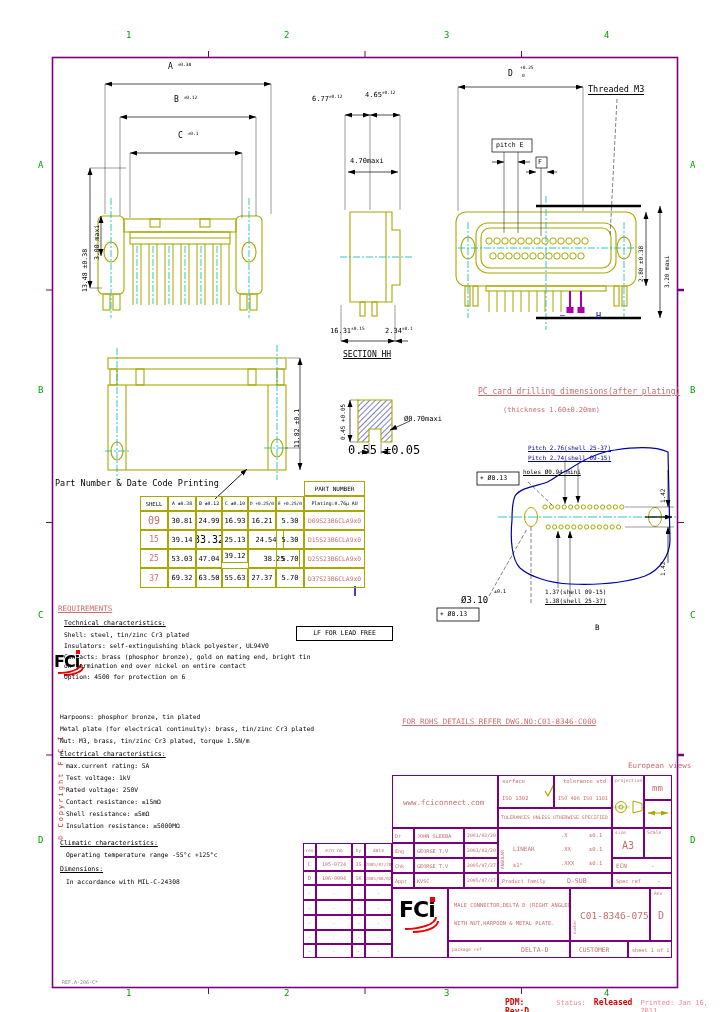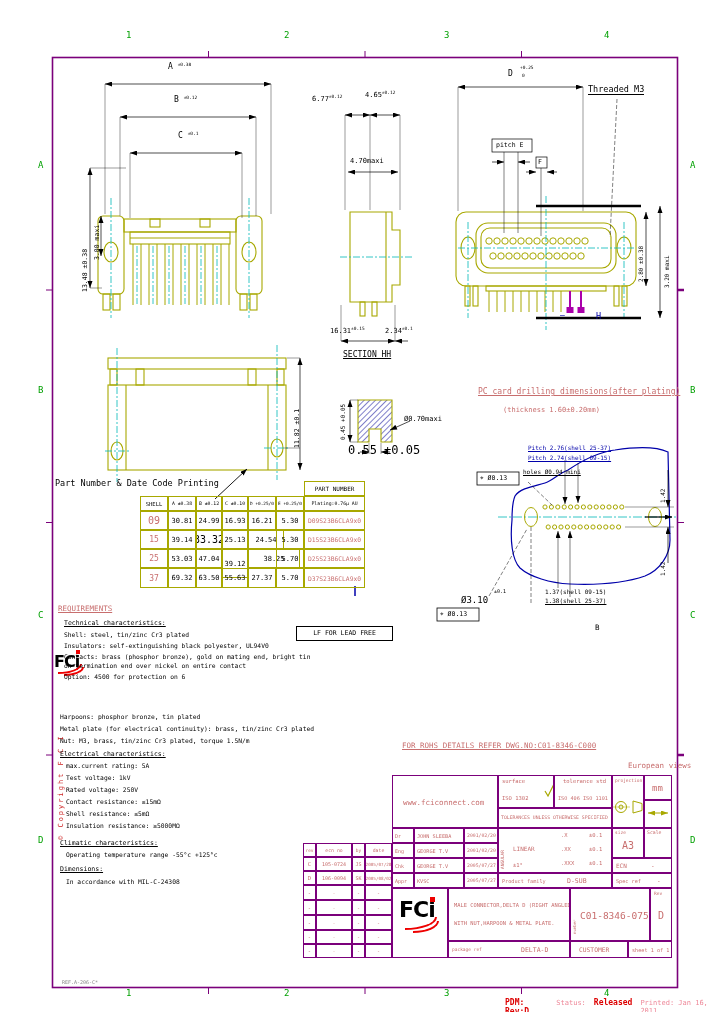--- a/index.html
+++ b/index.html
@@ -478,21 +478,21 @@
 
     <div class="cell" style="left:140px;top:549px;width:28px;height:19px;">
         <span class="red" style="font-size:8px;">25</span>
       </div>
     <div class="cell" style="left:168px;top:549px;width:28px;height:19px;">
         <span style="font-size:7px;">53.03</span>
       </div>
     <div class="cell" style="left:196px;top:549px;width:26px;height:19px;">
         <span style="font-size:7px;">47.04</span>
       </div>
-    <div class="cell" style="left:222px;top:549px;width:26px;height:29px;">
+    <div class="cell" style="left:222px;top:549px;width:26px;height:14px;">
         <span style="font-size:7px;">39.12</span>
       </div>
     <div class="cell" style="left:248px;top:549px;width:52px;height:19px;">
         <span style="font-size:7px;">38.25</span>
       </div>
     <div class="cell" style="left:276px;top:549px;width:28px;height:19px;">
         <span style="font-size:7px;">5.70</span>
       </div>
     <div class="cell" style="left:304px;top:549px;width:61px;height:19px;">
         <span class="red" style="font-size:6.3px;">D25S23B6CLA9x0</span>
@@ -538,21 +538,21 @@
     <div class="t" style="left:66px;top:787px;font-size:6.3px;">Rated voltage: 250V</div>
     <div class="t" style="left:66px;top:799px;font-size:6.3px;">Contact resistance: ≤15mΩ</div>
     <div class="t" style="left:66px;top:811px;font-size:6.3px;">Shell resistance: ≤5mΩ</div>
     <div class="t" style="left:66px;top:823px;font-size:6.3px;">Insulation resistance: ≥5000MΩ</div>
     <div class="t u" style="left:60px;top:840px;font-size:6.5px;">Climatic characteristics:</div>
     <div class="t" style="left:66px;top:852px;font-size:6.3px;">Operating temperature range -55°c +125°c</div>
     <div class="t u" style="left:60px;top:866px;font-size:6.5px;">Dimensions:</div>
     <div class="t" style="left:66px;top:879px;font-size:6.3px;">In accordance with MIL-C-24308</div>
   </div>
 
-  <div class="t red u" style="left:402px;top:742px;font-size:7.5px;">FOR ROHS DETAILS REFER DWG.NO:C01-8346-C000</div>
+  <div class="t red u" style="left:402px;top:718px;font-size:7.5px;">FOR ROHS DETAILS REFER DWG.NO:C01-8346-C000</div>
   <div class="t red" style="left:628px;top:762px;font-size:7.5px;">European views</div>
 
   <div>
     <div class="tbc" style="left:392px;top:775px;width:280px;height:183px;border-width:1.5px;"></div>
 
     <div class="tbc" style="left:392px;top:775px;width:106px;height:53px;">
       <div class="t red" style="left:10px;top:23px;font-size:7.5px;">www.fciconnect.com</div>
     </div>
     <div class="tbc" style="left:498px;top:775px;width:56px;height:33px;">
       <div class="t red" style="left:3px;top:3px;font-size:5.5px;">surface</div>

